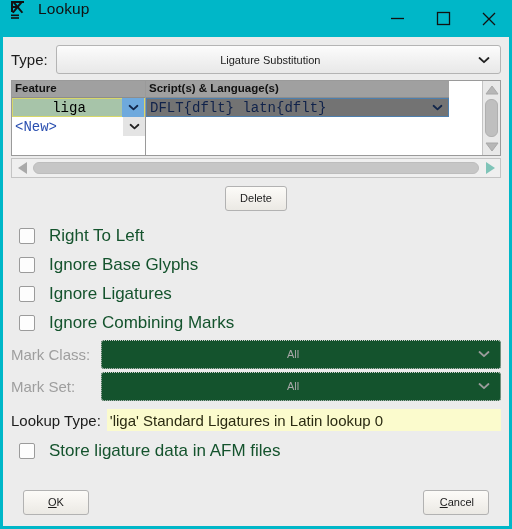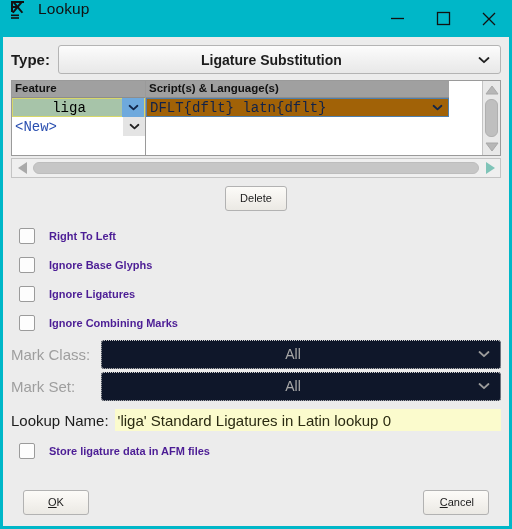--- a/index.html
+++ b/index.html
@@ -39,28 +39,28 @@
     cursor:default;
   }
   .winbtn svg{display:block;}
   
   .content{
     flex:1 1 auto;position:relative;
     padding:0 8px;box-sizing:border-box;
     background:#ececec;
   }
   
-  .type-row{display:flex;align-items:center;height:39px;padding-top:6px;box-sizing:border-box;font-weight:bold;}
+  .type-row{display:flex;align-items:center;height:39px;padding-top:6px;box-sizing:border-box;}
   .type-label{font-size:15px;color:#1c1c1c;margin-right:8px;}
   .combo{
     flex:1 1 auto;height:29px;box-sizing:border-box;
     border:1px solid #b4b4b4;border-radius:3px;
     background:linear-gradient(180deg,#fcfcfc 0%,#f2f2f2 48%,#e8e8e8 100%);
     display:flex;align-items:center;position:relative;
-    font-size:14px;color:#1c1c1c;
+    font-size:11px;color:#1c1c1c;
   }
   .combo .combo-value{
     flex:1 1 auto;text-align:center;padding:0 26px 0 10px;
     white-space:nowrap;overflow:hidden;
   }
   .combo .chev{
     position:absolute;right:10px;top:50%;transform:translateY(-50%);
     width:12px;height:8px;
   }
   
@@ -95,21 +95,21 @@
     flex:1 1 auto;padding-left:3px;white-space:nowrap;overflow:hidden;
   }
   .cellrow .cellchev{
     flex:0 0 22px;height:19px;display:flex;align-items:center;justify-content:center;
   }
   .row-liga{background:#a7c4a9;border:1px solid #d8d86a;text-align:center;}
   .row-liga .cellchev{background:#6ea9dd;}
   .row-new{background:#fff;}
   .row-new .cval{color:#2a4fb0;}
   .row-new .cellchev{background:#e4e4e4;}
-  .row-script{background:#a16207;border:1px solid #4d7fae;}
+  .row-script{background:#737373;border:1px solid #4d7fae;}
   .row-script .cval{color:#10224a;}
   .blank-fill{flex:1 1 auto;background:#fff;}
   
   .vscroll{
     flex:0 0 18px;background:#e9e9e9;border-left:1px solid #c4c4c4;
     display:flex;flex-direction:column;align-items:center;
     padding:2px 0;box-sizing:border-box;
   }
   .vs-arrow{width:16px;height:13px;display:flex;align-items:center;justify-content:center;}
   .vs-thumb{
@@ -135,26 +135,26 @@
     font-family:"Liberation Sans",sans-serif;
   }
   
   .cbs{margin-top:10px;padding-left:8px;}
   .cb-row{display:flex;align-items:center;height:29px;}
   .cb-box{
     width:14px;height:14px;flex:0 0 14px;
     border:1px solid #9b9b9b;background:#fdfdfd;border-radius:2px;
     margin-right:14px;
   }
-  .cb-label{font-size:11px;color:#4c1d95;font-weight:bold;}
+  .cb-label{font-size:17px;color:#14532d;}
   
   .mark-row{display:flex;align-items:center;height:30px;margin-top:2px;}
   .mark-label{font-size:15px;color:#9e9e9e;flex:0 0 90px;}
   .combo.disabled{
-    border:1px dotted #c9c9c9;background:#0f172a;
+    border:1px dotted #c9c9c9;background:#14532d;
   }
   .combo.disabled .combo-value{color:#a8a8a8;}
   .combo.disabled .chev path{stroke:#9c9c9c;}
   
   .lookup-row{display:flex;align-items:center;height:26px;margin-top:6px;}
   .lookup-label{font-size:15px;color:#1c1c1c;margin-right:6px;white-space:nowrap;}
   .lookup-input{
     flex:1 1 auto;height:22px;box-sizing:border-box;
     background:#fbfbcd;border:none;outline:none;
     font-size:15px;color:#2b2b12;
@@ -329,21 +329,21 @@
       <span class="mark-label">Mark Set:</span>
       <div class="combo disabled">
         <span class="combo-value">All</span>
         <svg class="chev" viewBox="0 0 12 8">
           <path d="M1.5 2 L6 6.2 L10.5 2" fill="none" stroke="#4a4a4a" stroke-width="1.8" stroke-linecap="round" stroke-linejoin="round"></path>
         </svg>
       </div>
     </div>
 
     <div class="lookup-row">
-      <span class="lookup-label">Lookup Name:</span>
+      <span class="lookup-label">Lookup Type:</span>
       <input class="lookup-input" type="text" value="'liga' Standard Ligatures in Latin lookup 0" style="">
     </div>
 
     <div class="store-row">
       <span class="cb-box"></span>
       <span class="cb-label">Store ligature data in AFM files</span>
     </div>
 
   </div>
 

